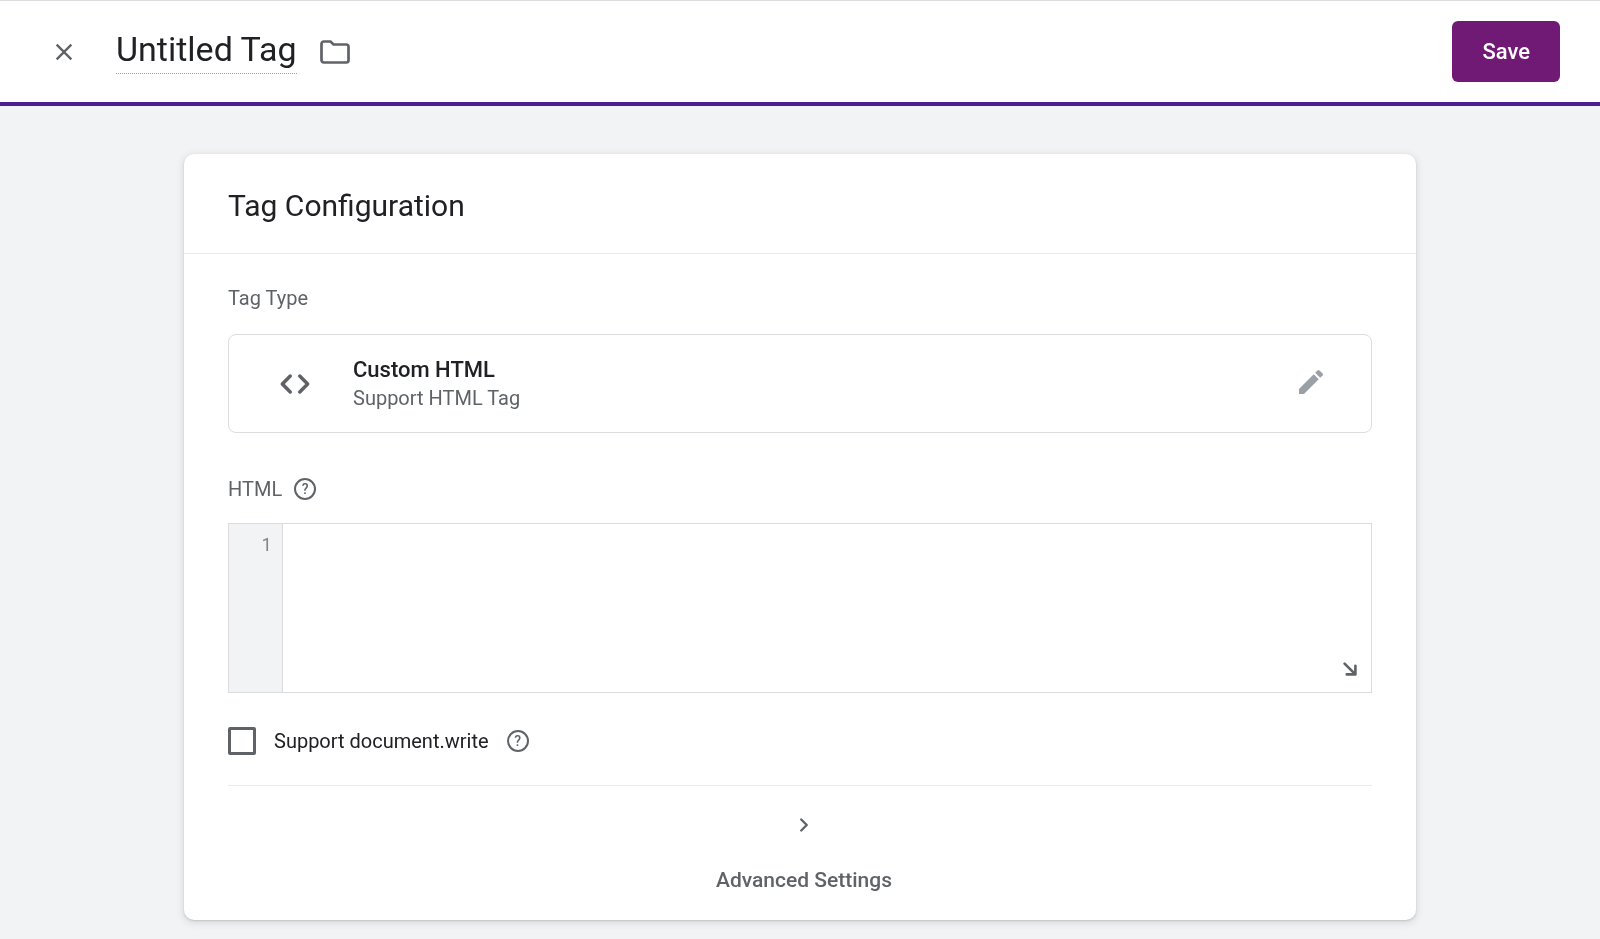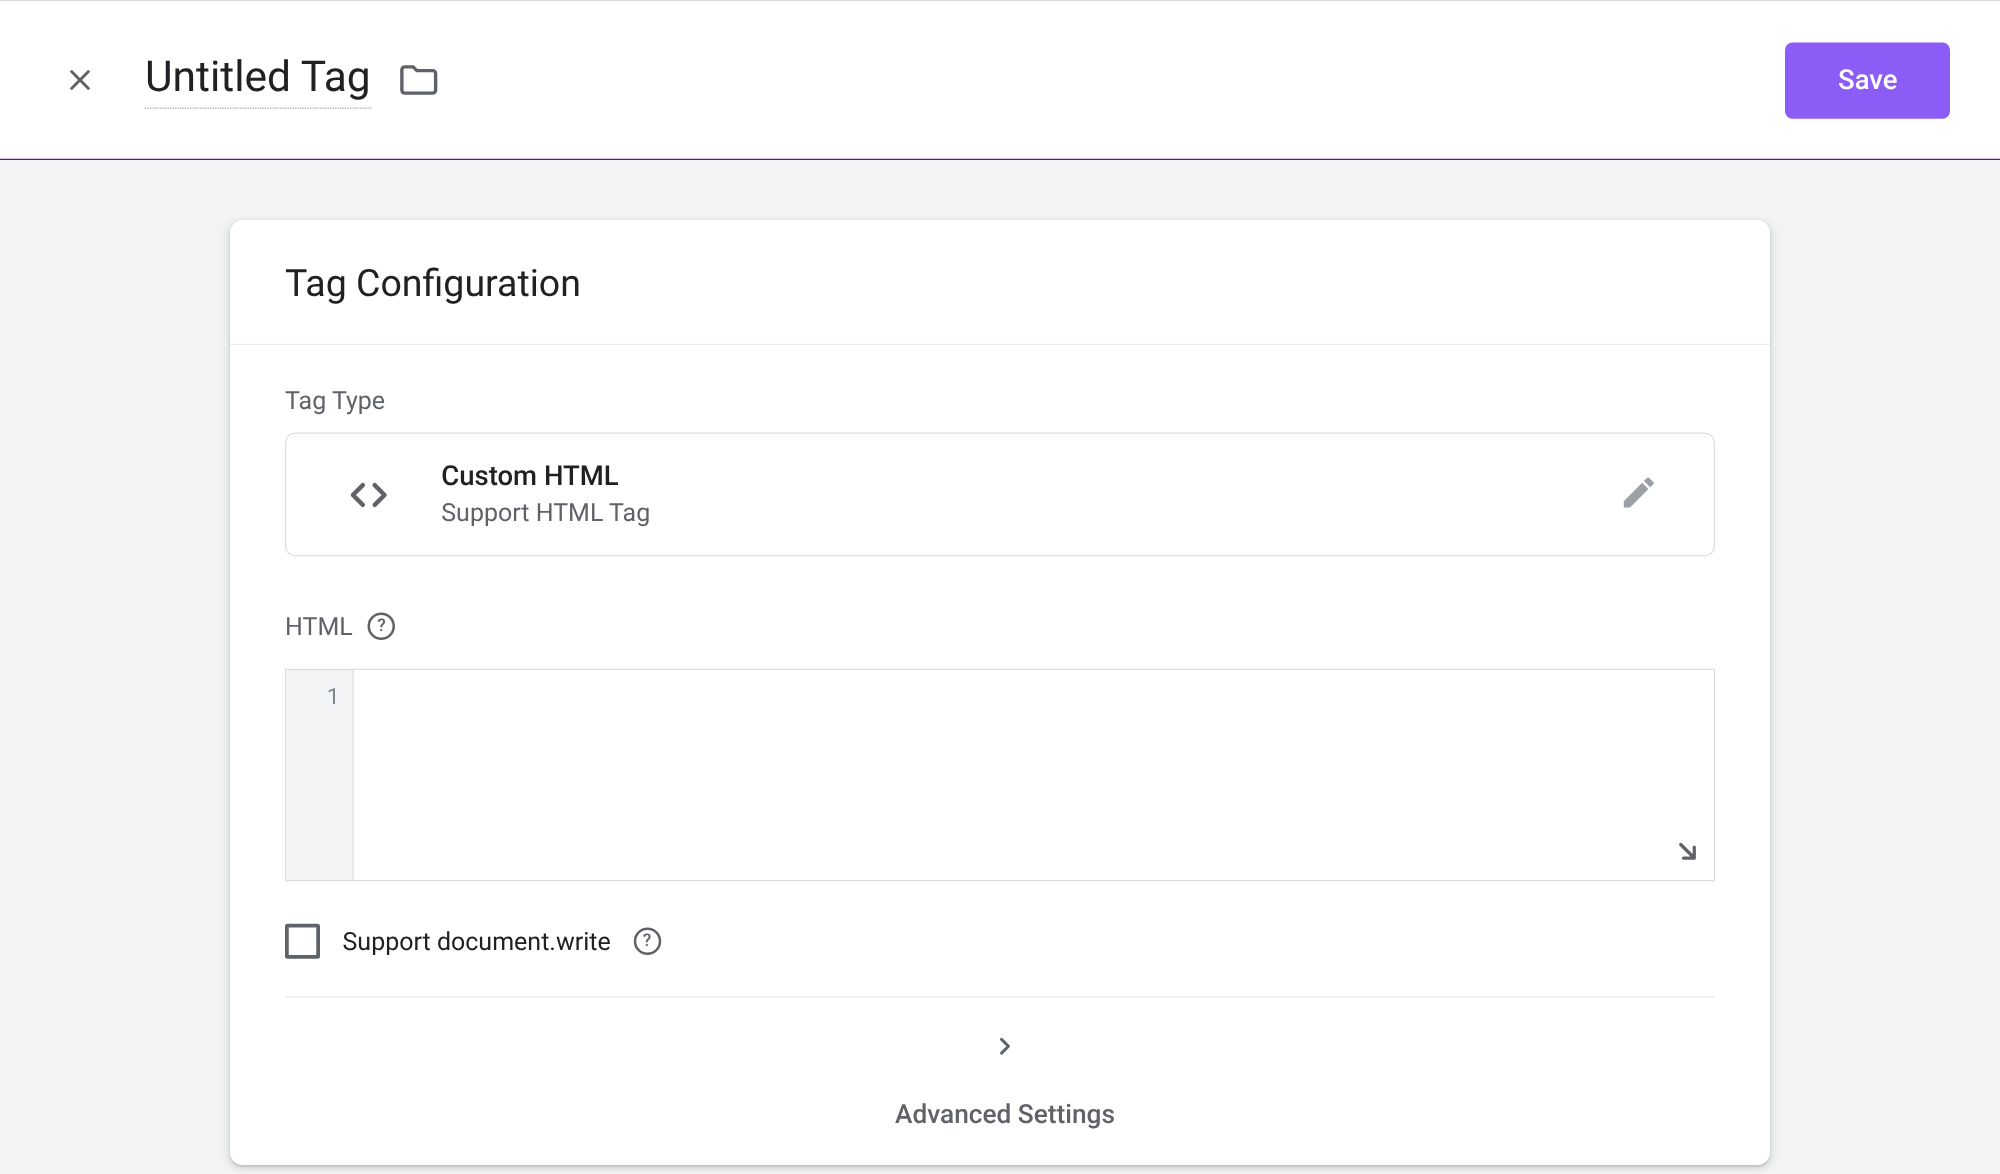--- a/index.html
+++ b/index.html
@@ -6,23 +6,23 @@
   body {
     font-family: 'Google Sans', Roboto, Arial, sans-serif;
     background: #f1f3f4;
     color: #202124;
     width: 1600px;
     height: 939px;
     overflow: hidden;
   }
   .topbar {
     background: #fff;
-    height: 128px;
+    height: 106px;
     border-top: 1px solid #dadce0;
-    border-bottom: 1px solid #4c1d95;
+    border-bottom: 4px solid #4c1d95;
     display: flex;
     align-items: center;
     padding: 0 40px;
   }
   .close-btn {
     width: 48px; height: 48px;
     display: flex; align-items: center; justify-content: center;
     cursor: pointer;
     color: #5f6368;
     margin-right: 28px;
@@ -39,27 +39,27 @@
   }
   .folder-btn {
     width: 40px; height: 40px;
     display: flex; align-items: center; justify-content: center;
     color: #5f6368;
     cursor: pointer;
   }
   .folder-btn svg { width: 36px; height: 36px; }
   .spacer { flex: 1; }
   .save-btn {
-    background: #8b5cf6;
+    background: #701a75;
     color: #fff;
     border: none;
     border-radius: 6px;
     font-size: 22px;
     font-weight: 500;
-    padding: 18px 42px;
+    padding: 18px 30px;
     cursor: pointer;
     font-family: inherit;
   }
   .stage {
     padding: 48px 184px 0 184px;
   }
   .card {
     background: #fff;
     border-radius: 10px;
     box-shadow: 0 1px 2px rgba(60,64,67,.2), 0 2px 6px 2px rgba(60,64,67,.1);
@@ -71,21 +71,21 @@
   }
   .card-title {
     font-size: 30px;
     font-weight: 400;
     color: #202124;
   }
   .card-body { padding: 32px 44px 0 44px; }
   .label {
     font-size: 20px;
     color: #5f6368;
-    margin-bottom: 14px;
+    margin-bottom: 24px;
   }
   .type-box {
     border: 1px solid #dadce0;
     border-radius: 8px;
     display: flex;
     align-items: center;
     padding: 22px 44px;
     cursor: pointer;
     margin-bottom: 44px;
   }

